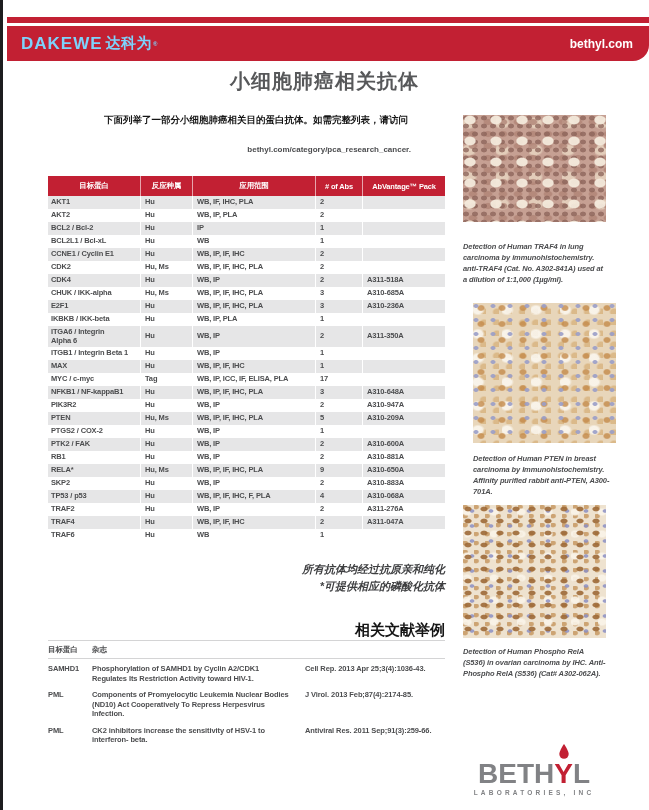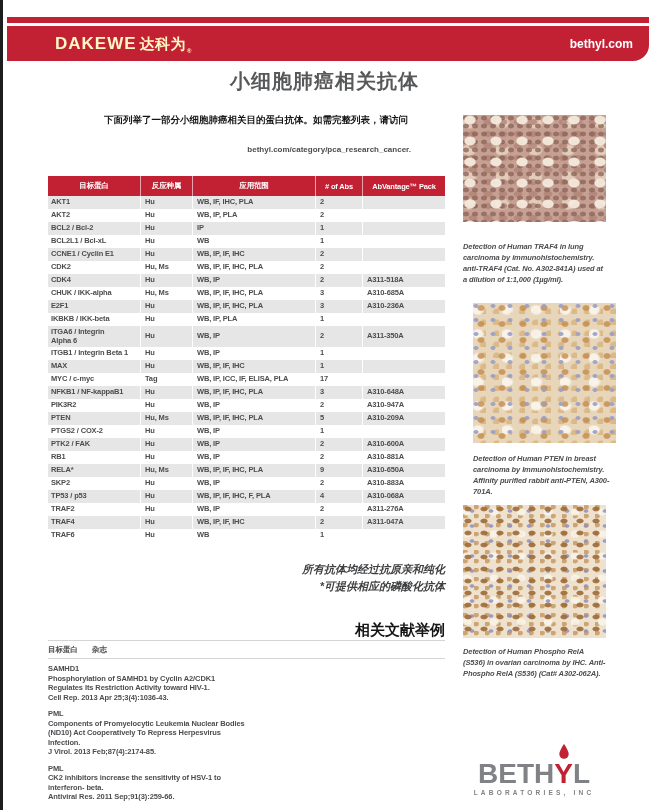--- a/index.html
+++ b/index.html
@@ -5,21 +5,21 @@
   html,body{margin:0;padding:0;background:#fff;}
   .page{position:relative;width:649px;height:810px;background:#fff;overflow:hidden;
         font-family:"Liberation Sans",sans-serif;color:#4c4d4f;}
   .left-edge{position:absolute;left:0;top:0;width:3px;height:810px;background:#1d1d1f;}
 
   
   .top-strip{position:absolute;left:7px;right:0;top:17px;height:6px;background:#c22033;}
   .header-band{position:absolute;left:7px;right:0;top:26px;height:35px;background:#c22033;
                border-radius:0 0 16px 0;display:flex;align-items:center;justify-content:space-between;
                padding:0 16px 0 14px;box-sizing:border-box;}
-  .dakewe{color:#fef9c3;font-weight:800;font-size:16px;letter-spacing:.5px;display:flex;align-items:flex-end;margin-left:34px;}
+  .dakewe{color:#7dd3fc;font-weight:800;font-size:16px;letter-spacing:.5px;display:flex;align-items:center;}
   .dakewe .latin{font-size:17px;letter-spacing:1px;}
   .dakewe .cn{font-size:15px;margin-left:3px;}
   .dakewe sup{font-size:6px;margin-left:1px;}
   .site-link{color:#fff;font-weight:700;font-size:12px;}
 
   
   .page-title{position:absolute;top:68px;left:0;right:0;text-align:center;
               font-size:20px;font-weight:700;color:#57585a;letter-spacing:1px;}
   .intro{position:absolute;top:114px;left:55px;width:402px;}
   .intro-l1{font-size:9.5px;font-weight:700;color:#151515;text-align:center;}
@@ -44,21 +44,21 @@
              font-style:italic;font-size:11px;font-weight:700;color:#3e3f41;line-height:17px;}
 
   
   .lit-title{position:absolute;left:48px;top:621px;width:397px;text-align:right;
              font-size:15px;font-weight:700;color:#151515;}
   .lit-table{position:absolute;left:48px;top:640px;width:397px;font-size:7.5px;font-weight:700;
              color:#4c4d4f;letter-spacing:-.1px;}
   .lit-head{display:flex;border-top:1px solid #d4d4d5;border-bottom:1px solid #d4d4d5;
             padding:4px 0 3px 0;}
   .lc1{width:44px;}.lc2{width:213px;}.lc3{width:140px;}
-  .lit-row{display:flex;padding:5px 0 2px 0;flex-direction:column;}
+  .lit-row{display:flex;padding:5px 0 2px 0;}
   .lit-row .lcell{box-sizing:border-box;padding-right:10px;line-height:9.5px;}
 
   
   .fig{position:absolute;left:463px;width:143px;}
   .fig-1{top:115px;} .fig-2{top:303px;padding-left:10px;} .fig-3{top:505px;}
   .ihc{width:143px;}
   .ihc-traf4{height:107px;background-color:#c6a093;background-image:
     radial-gradient(9px 7px at 7px 5px, rgba(244,234,220,.95) 55%, rgba(244,234,220,0) 70%),
     radial-gradient(5px 4px at 3px 3px, rgba(138,98,88,.75) 50%, rgba(138,98,88,0) 70%),
     radial-gradient(7px 5px at 10px 7px, rgba(176,132,118,.8) 50%, rgba(176,132,118,0) 72%),

